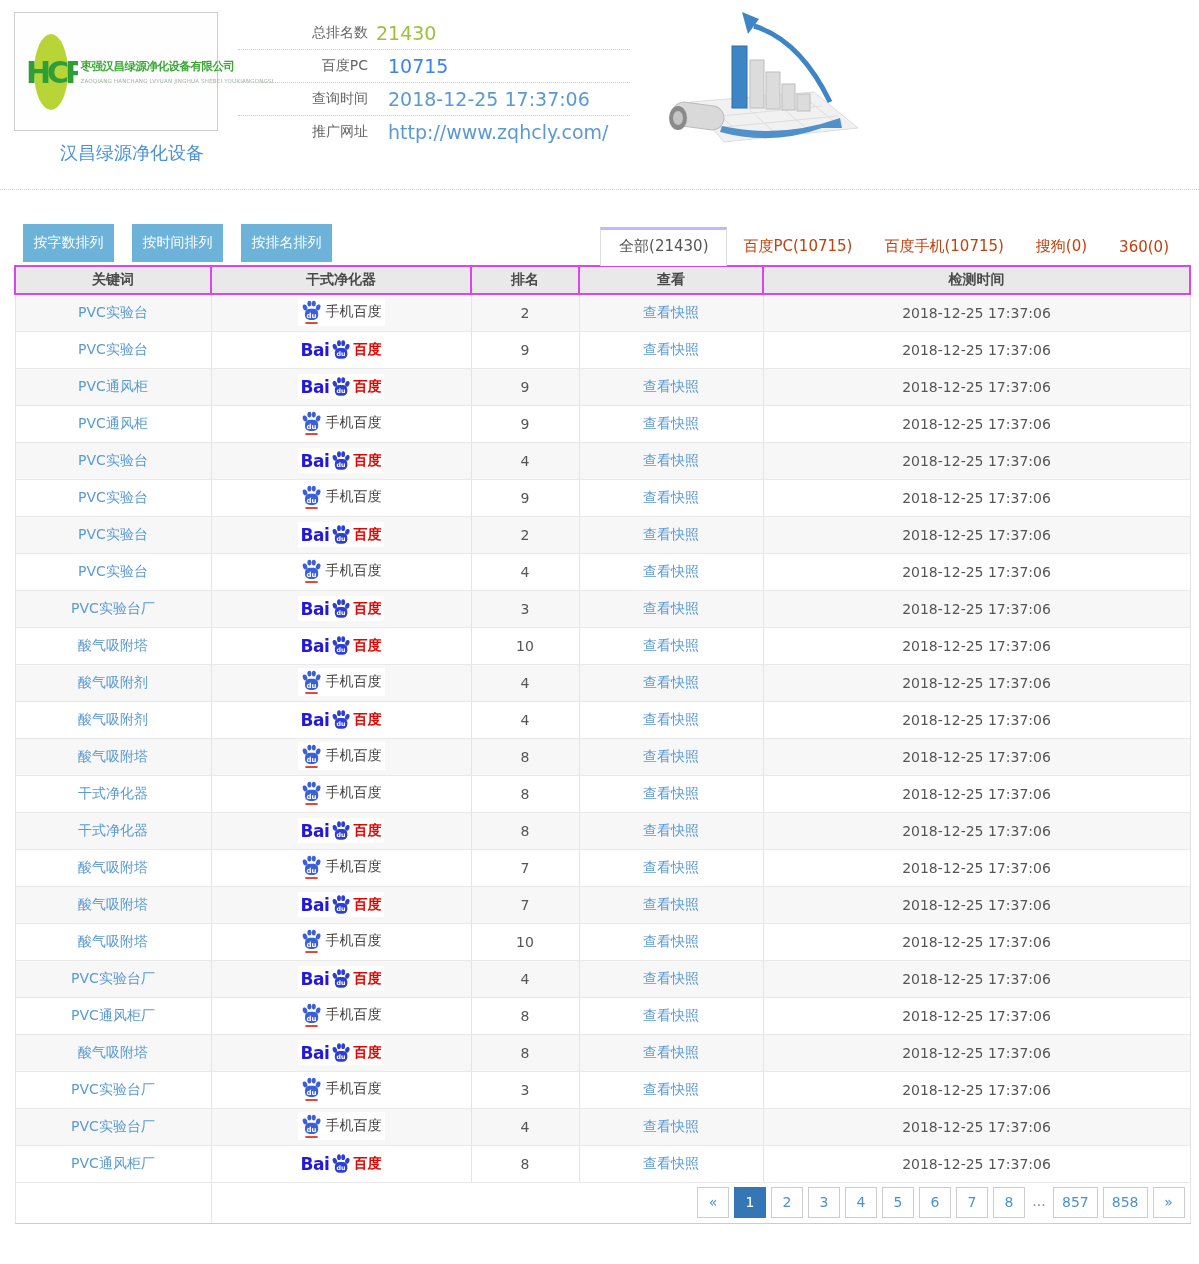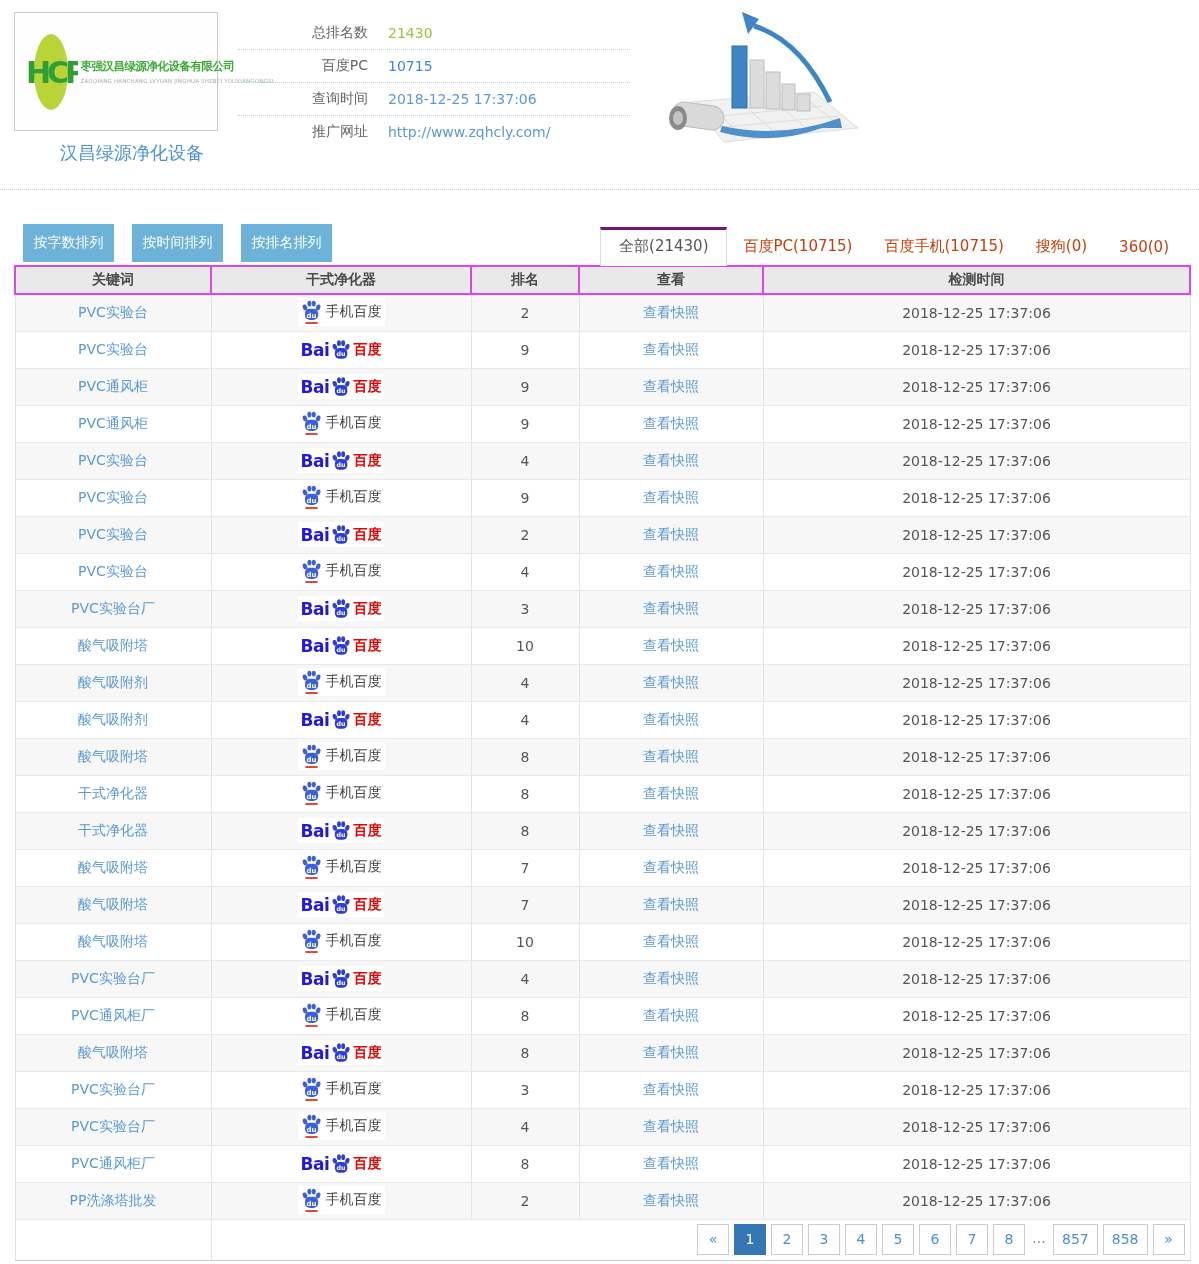--- a/index.html
+++ b/index.html
@@ -22,40 +22,40 @@
     color: #3aaa35; font-weight: bold; font-size: 11.5px; white-space: nowrap;
     letter-spacing: -0.5px;
   }
   .logo-py { color: #9fae9f; font-size: 5.5px; white-space: nowrap; margin-top: 4px; letter-spacing: 0.2px; }
   .site-name { position: absolute; left: 60px; top: 141px; color: #4a90d9; font-size: 18px; }
 
   .stats { position: absolute; top: 16px; }
   .stats-left { left: 238px; width: 392px; }
   .stats-right { left: 876px; width: 302px; }
   .stat-row { display: flex; align-items: center; height: 33px; }
-  .stat-row + .stat-row { border-top: 1px dotted #b9d3e2; }
+  .stat-row + .stat-row { border-top: 1px dotted #b9d3e2; gap: 12px; }
   .stat-label { width: 130px; text-align: right; color: #666; font-size: 14px; }
   .stats-right .stat-label { width: 118px; }
-  .stat-value { margin-left: 20px; font-size: 14px; }
+  .stat-value { margin-left: 8px; font-size: 19px; }
 
   .chart-ill { position: absolute; left: 662px; top: 6px; }
 
   .top-sep { position: absolute; left: 0; right: 0; top: 189px; border-top: 1px dotted #ccc; }
 
   
   .toolbar { display: flex; align-items: flex-end; margin: 34px 14px 0 14px; }
   .sort-buttons { display: flex; gap: 18px; margin-left: 9px; padding-bottom: 3px; }
   .sort-btn {
     width: 91px; height: 38px; background: #6db3d9; color: #fff; border: none;
     font-size: 14px; font-family: inherit; cursor: pointer;
   }
   .tabs { display: flex; align-items: flex-end; margin-left: auto; position: relative; z-index: 2; }
   .tab { padding: 9px 16px; font-size: 15px; color: #c2410c; cursor: pointer; white-space: nowrap; }
   .tab.active {
-    background: #fff; border: 1px solid #ddd; border-top: 3px solid #701a75; border-bottom: none;
+    background: #fff; border: 1px solid #ddd; border-top: 3px solid #c4b5fd; border-bottom: none;
     padding: 7px 18px 10px 18px; margin-bottom: -1px; color: #555;
   }
 
   
   table.rank-table {
     width: 1177px; margin: 0 14px; border-collapse: collapse; table-layout: fixed;
   }
   .rank-table th {
     background: #e9e9e9; height: 28px; font-size: 14px; color: #4a4a4a;
     font-weight: bold; border: 2px solid #d946ef;
@@ -566,36 +566,20 @@
   <span class="eng-wrap">
     <span class="bai-word">Bai</span>
     <svg width="20" height="23" viewBox="0 0 24 24" style="margin-left:-2px">
       <use href="#paw" fill="#2c3ed8"></use>
       <text x="12.1" y="19.5" text-anchor="middle" font-size="7.5" font-weight="bold" fill="#fff" font-family="DejaVu Sans, sans-serif">du</text>
     </svg>
     <span class="baidu-cn">百度</span>
   </span>
 </td>
     <td class="rank">8</td>
-    <td><a class="view">查看快照</a></td>
-    <td class="time">2018-12-25 17:37:06</td>
-  </tr>
-      <tr class="alt">
-    <td><a class="kw">PP洗涤塔批发</a></td>
-    <td class="eng-cell">
-  <span class="eng-wrap">
-    <svg width="21" height="26" viewBox="0 0 24 28">
-      <use href="#paw" fill="#3a5fd9"></use>
-      <text x="12.1" y="20.6" text-anchor="middle" font-size="8" font-weight="bold" fill="#fff" font-family="DejaVu Sans, sans-serif">du</text>
-      <rect x="5" y="25.5" width="14" height="2.2" fill="#e04333"></rect>
-    </svg>
-    <span class="eng-mobile-label">手机百度</span>
-  </span>
-</td>
-    <td class="rank">2</td>
     <td><a class="view">查看快照</a></td>
     <td class="time">2018-12-25 17:37:06</td>
   </tr>
     </tbody>
   <tfoot>
     <tr class="foot-row">
       <td class="foot-left"></td>
       <td class="foot-right" colspan="4">
         <div class="pager">
             <div class="page-btn">«</div>

